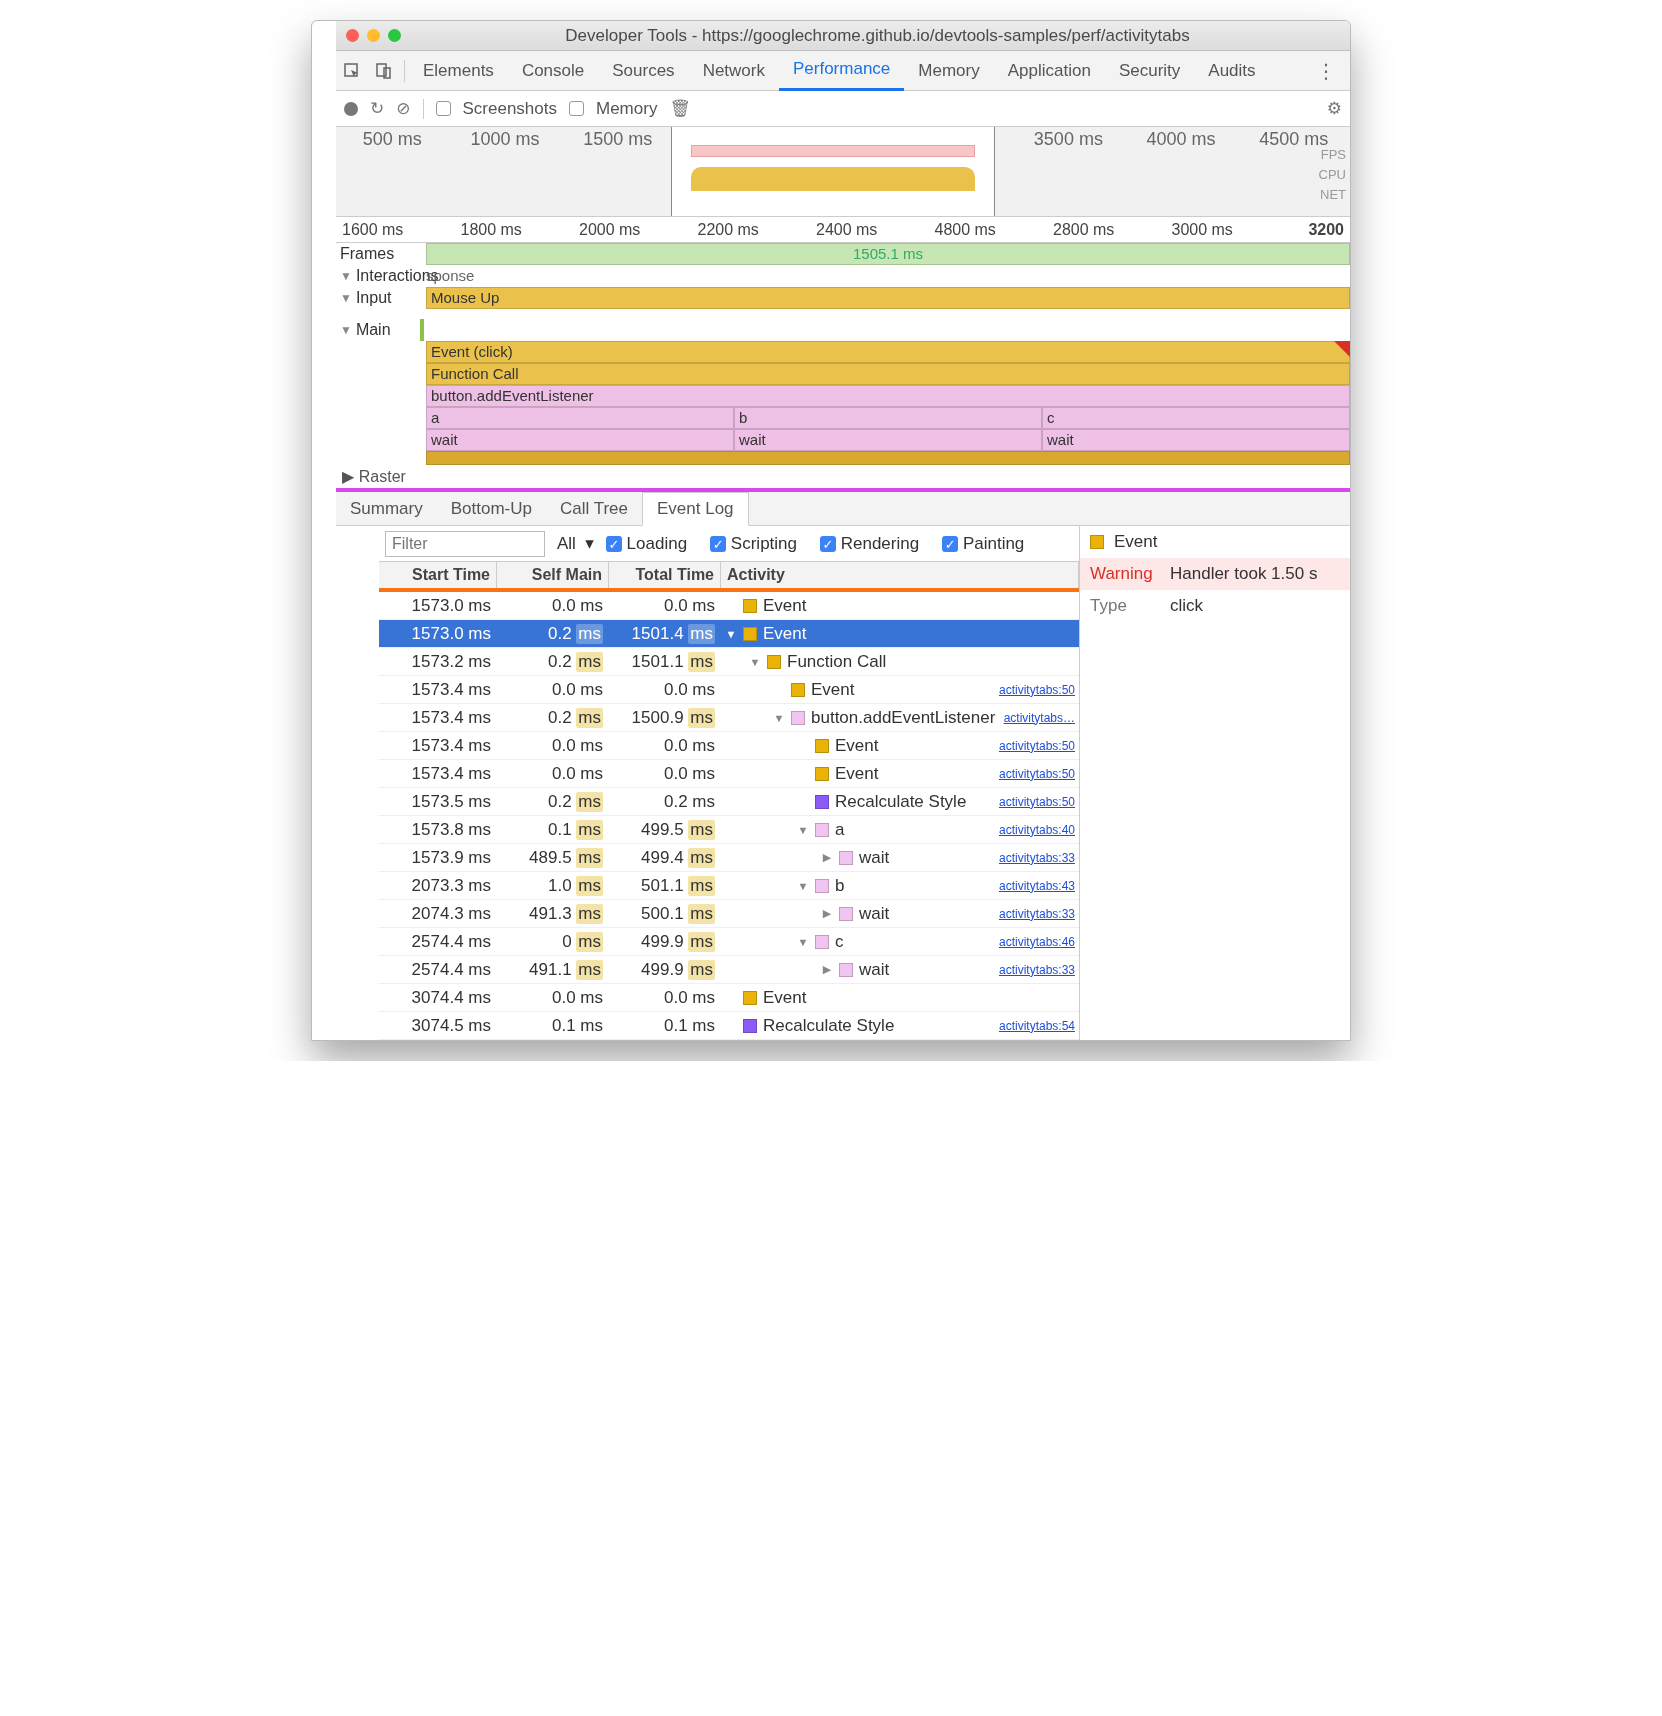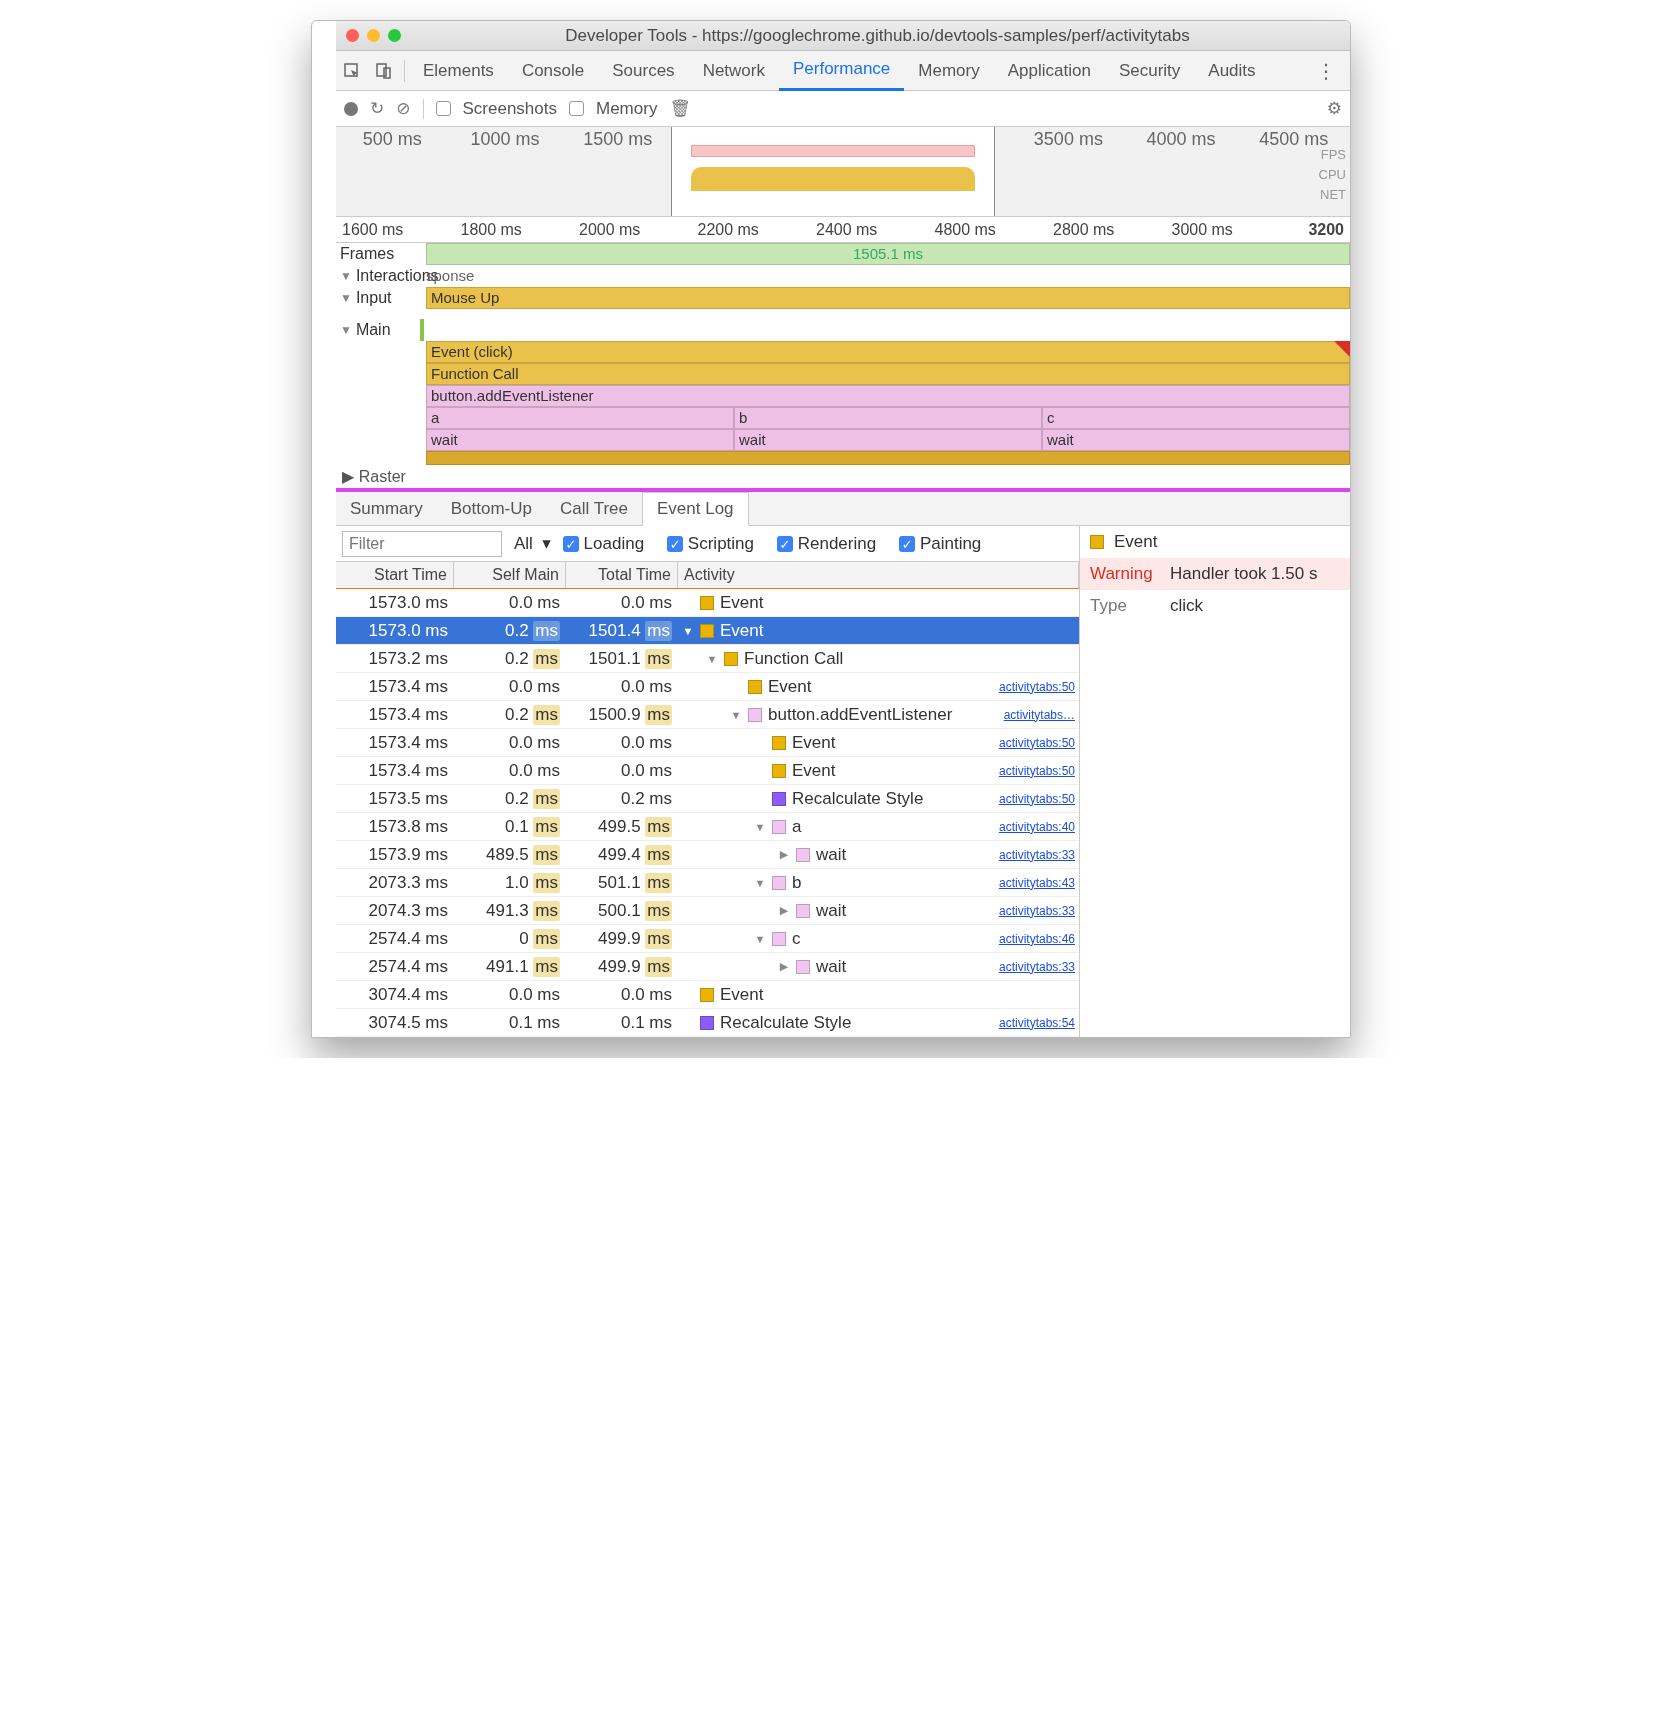--- a/index.html
+++ b/index.html
@@ -41,23 +41,23 @@
 .pink { background:#eec0e6; }
 .darkyellow { background:#d9a82e; }
 .bar.fullg { background:#c6e6b3; color:#3a6; text-align:center; }
 .tricorner::after { content:""; position:absolute; top:0; right:0; border:8px solid transparent; border-top-color:#d93025; border-right-color:#d93025; }
 .dettabs { display:flex; height:34px; background:#f3f3f3; border-bottom:1px solid #ccc; align-items:center; font-size:17px; color:#555; }
 .dettab { padding:0 14px; height:34px; display:flex; align-items:center; }
 .dettab.active { background:#fff; border:1px solid #ccc; border-bottom:1px solid #fff; margin-bottom:-1px; }
 .filterbar { display:flex; align-items:center; height:36px; border-bottom:1px solid #ccc; padding:0 6px; gap:12px; font-size:17px; }
 .filterbar input { width:160px; height:26px; border:1px solid #bbb; padding:0 6px; font-size:16px; }
 .bluechk { width:16px; height:16px; background:#3b82f6; border-radius:3px; display:inline-flex; align-items:center; justify-content:center; color:#fff; font-size:13px; }
-.lower { display:flex; }
+.lower { display:flex;margin-left:43px; }
 .eventlog { flex:1; border-right:1px solid #ccc; }
-.elhead { display:flex; background:#f3f3f3; border-bottom:1px solid #f97316; font-size:16px; color:#444; }
+.elhead { display:flex; background:#f3f3f3; border-bottom:4px solid #f97316; font-size:16px; color:#444;font-weight:bold; }
 .elhead div { padding:4px 6px; border-right:1px solid #ccc; }
 .c1{width:118px;text-align:right;} .c2{width:112px;text-align:right;} .c3{width:112px;text-align:right;} .c4{flex:1;}
 .elrow { display:flex; font-size:17px; border-bottom:1px solid #eee; align-items:center; height:28px; }
 .elrow.sel { background:#3874d6; color:#fff; }
 .elrow .c1,.elrow .c2,.elrow .c3{padding:0 6px;} 
 .elrow .c4{padding:0 4px; display:flex; align-items:center; gap:6px;}
 .hl { display:inline-block; background:#f3e3a7; padding:0 2px; border-radius:2px; }
 .elrow.sel .hl { background:#6a99e0; }
 .swatch { width:14px; height:14px; display:inline-block; border:1px solid rgba(0,0,0,0.2); }
 .sw-y{background:#eab308;} .sw-p{background:#f0c5f0;} .sw-v{background:#8b5cf6;}

